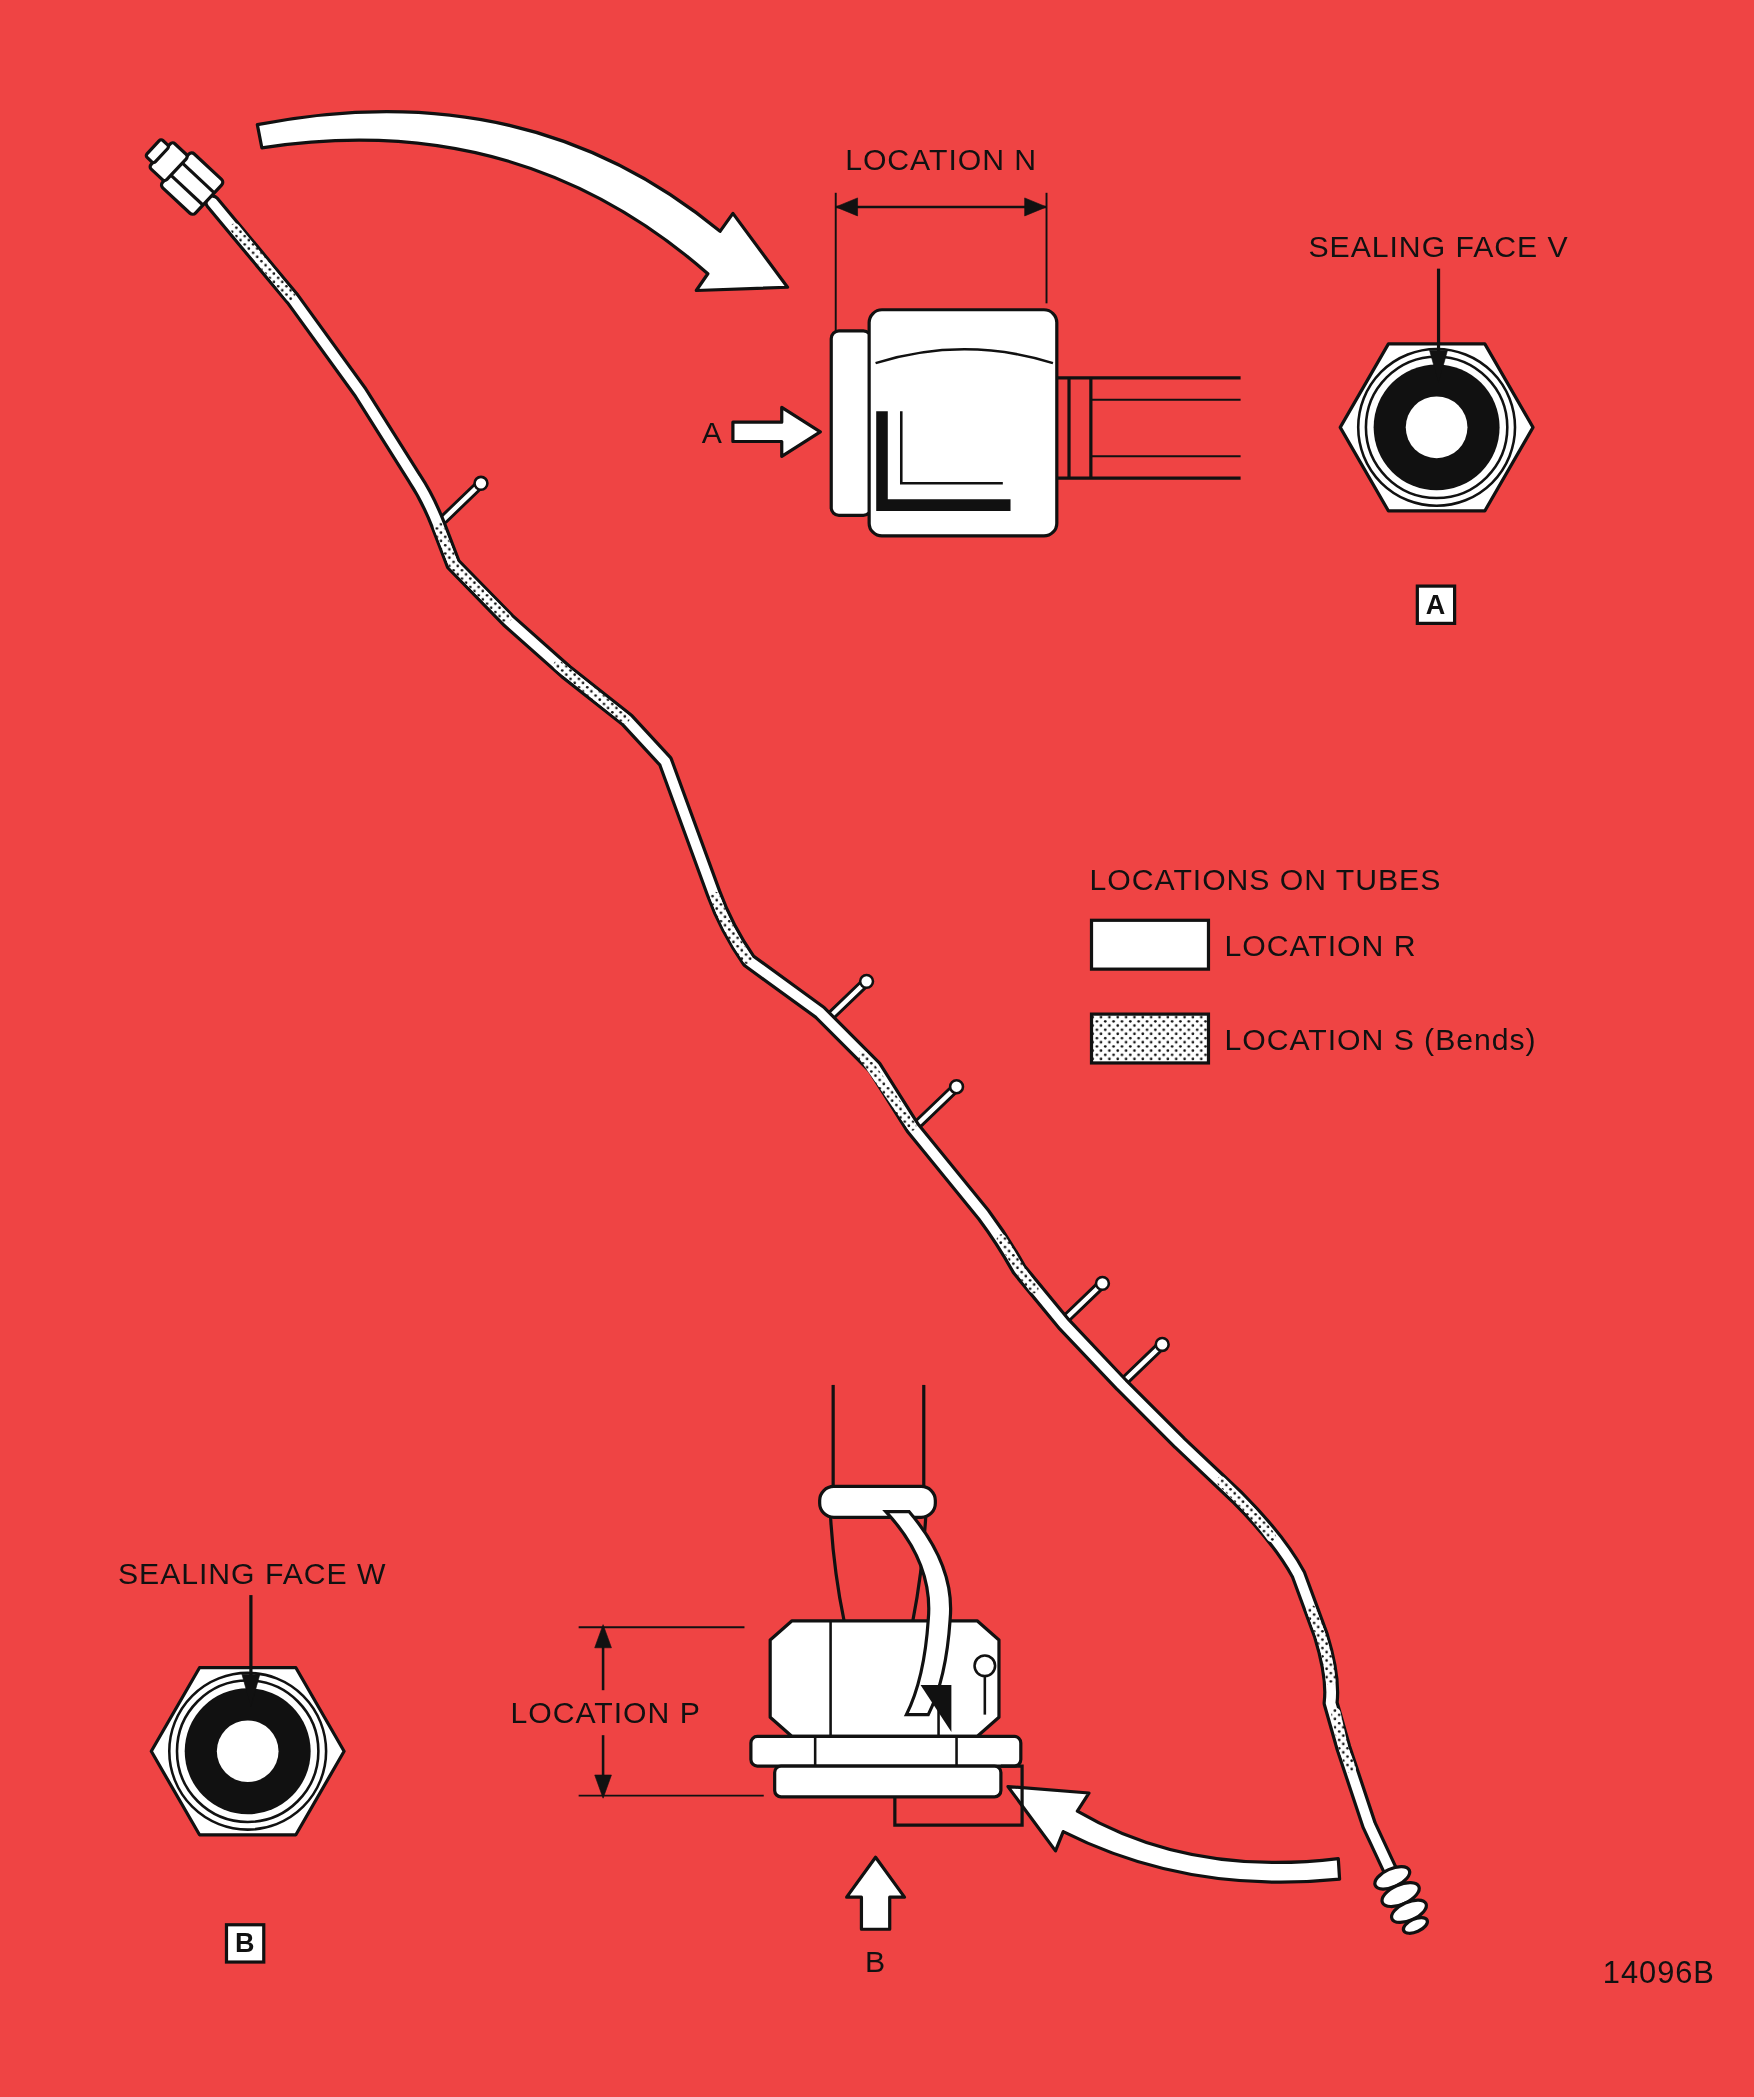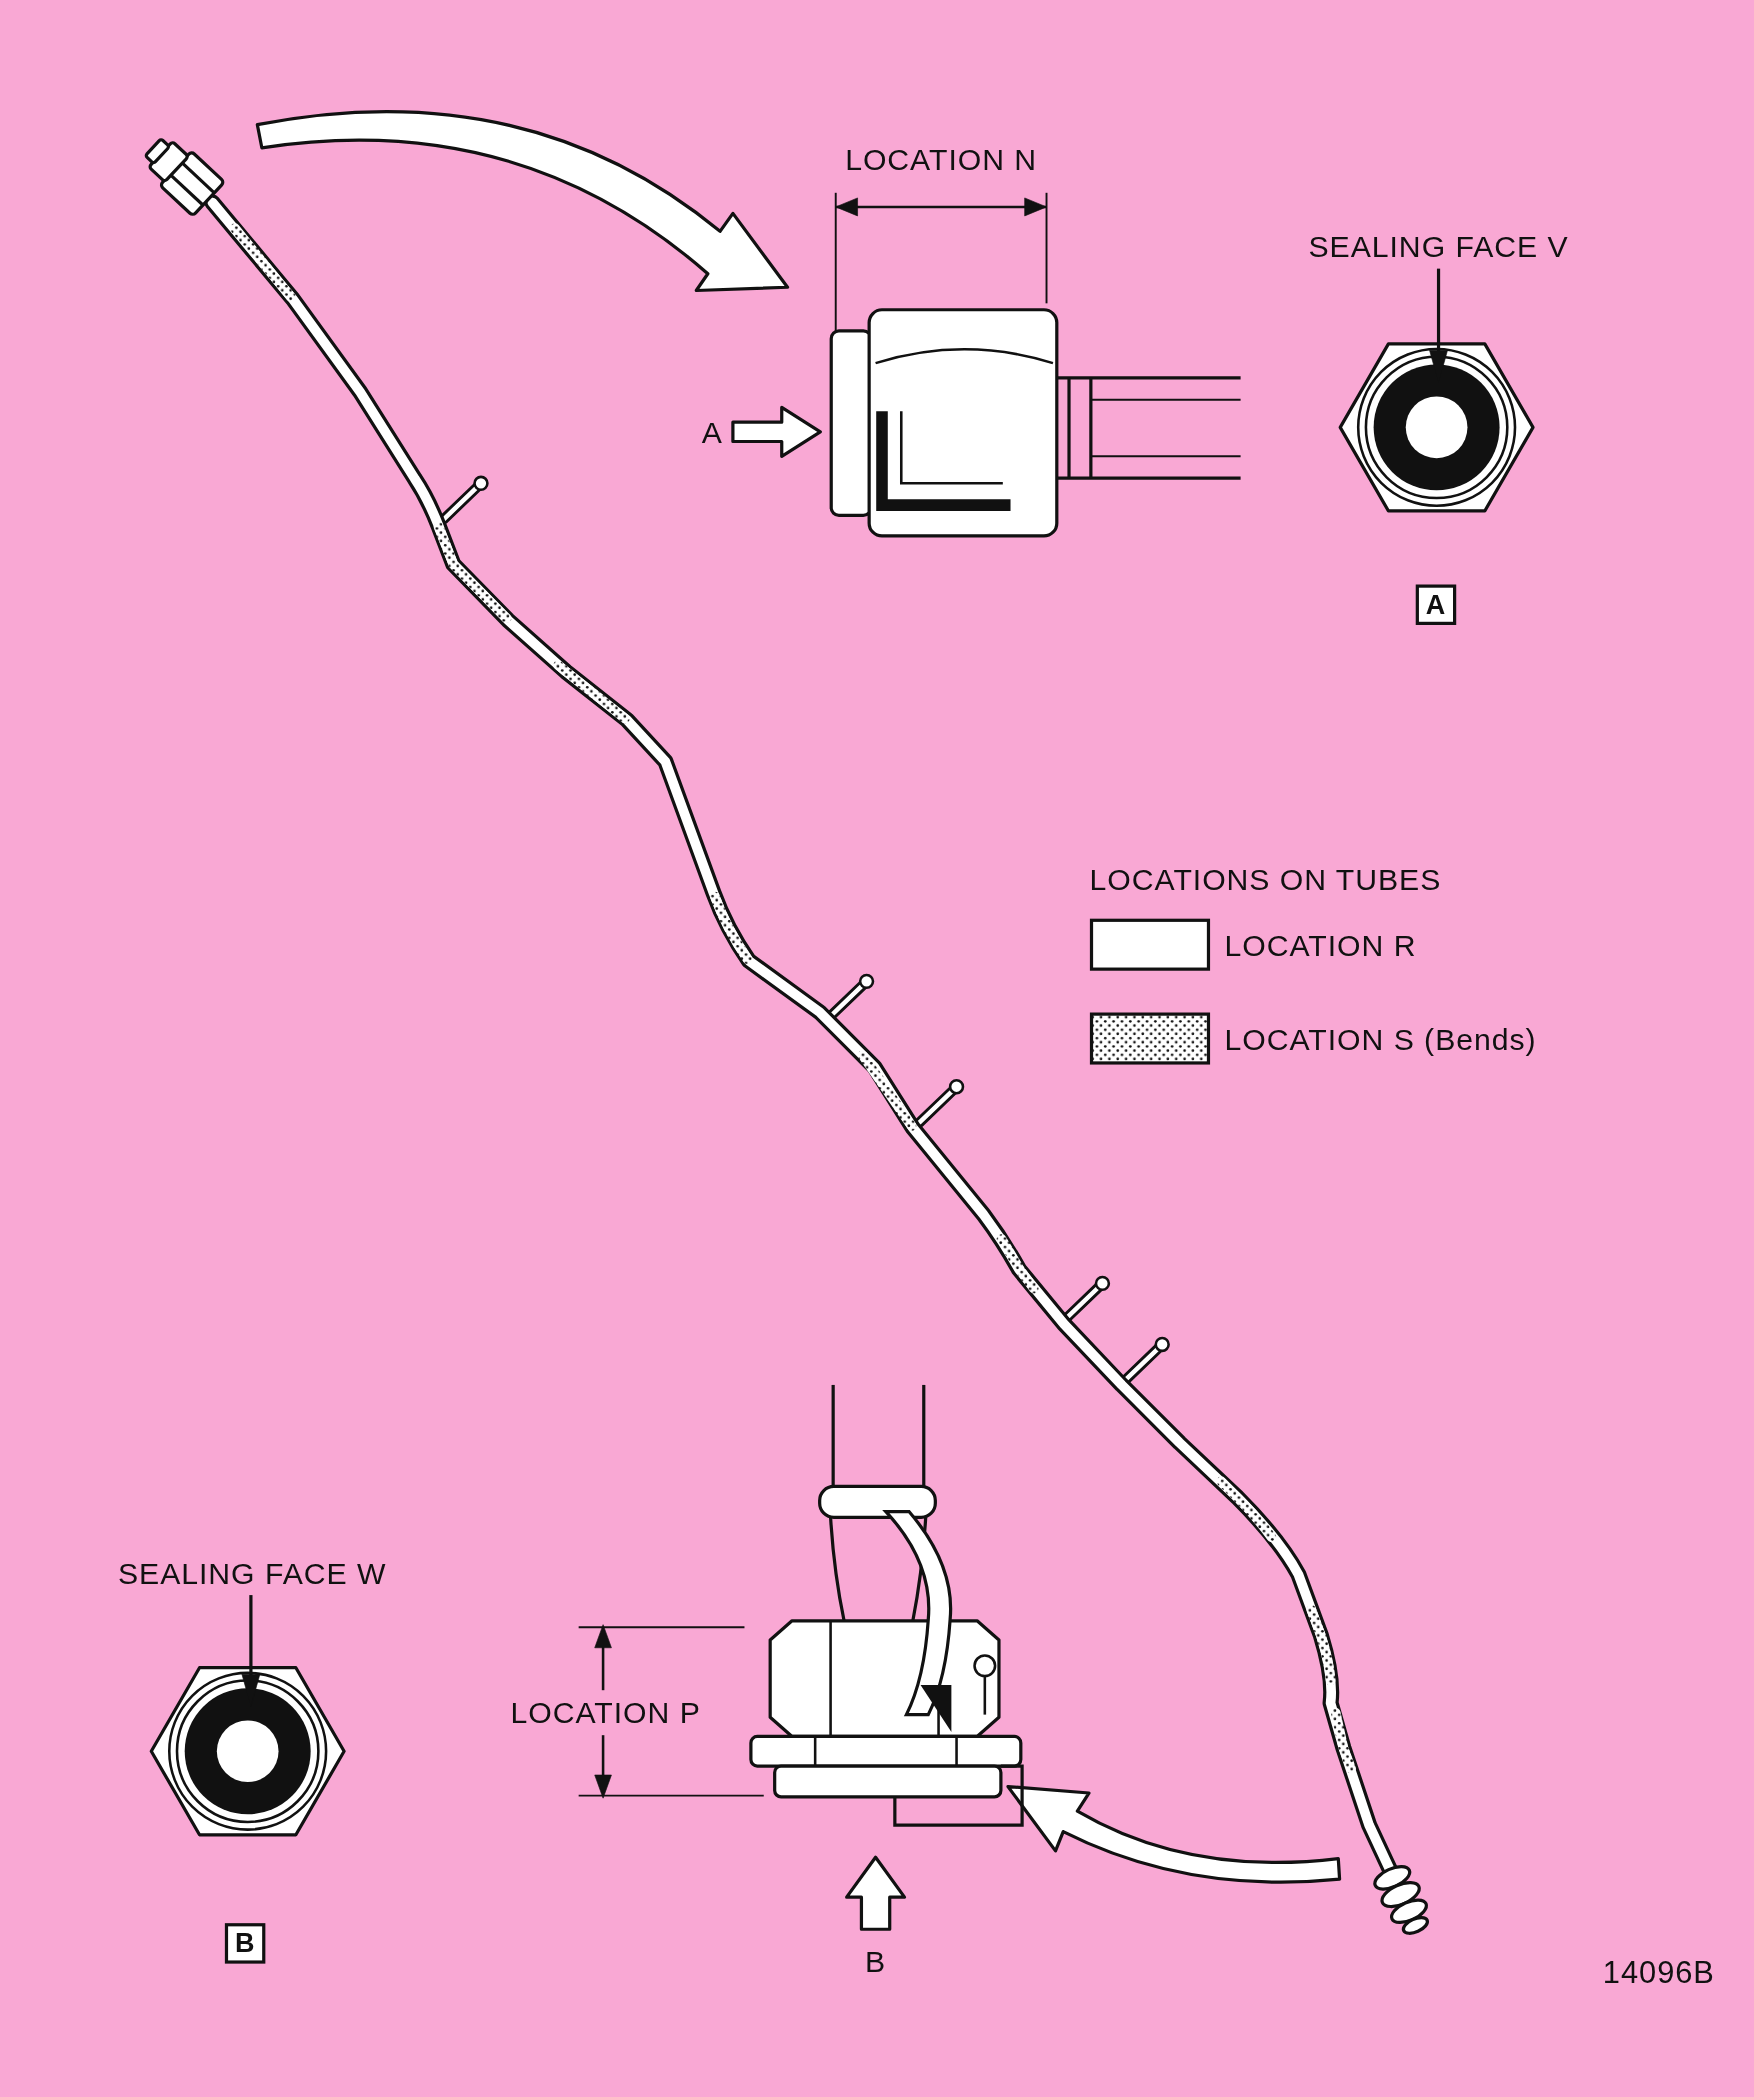--- a/index.html
+++ b/index.html
@@ -4,21 +4,21 @@
 <style>
   html, body {
     margin: 0;
     padding: 0;
     background: #ffffff;
   }
   .canvas {
     position: relative;
     width: 1755px;
     height: 2097px;
-    background: #f9a8d4;
+    background: #ef4444;
     overflow: hidden;
   }
   svg {
     position: absolute;
     top: 0;
     left: 0;
   }
   svg text {
     font-family: "Liberation Sans", "DejaVu Sans", sans-serif;
     font-size: 47px;

